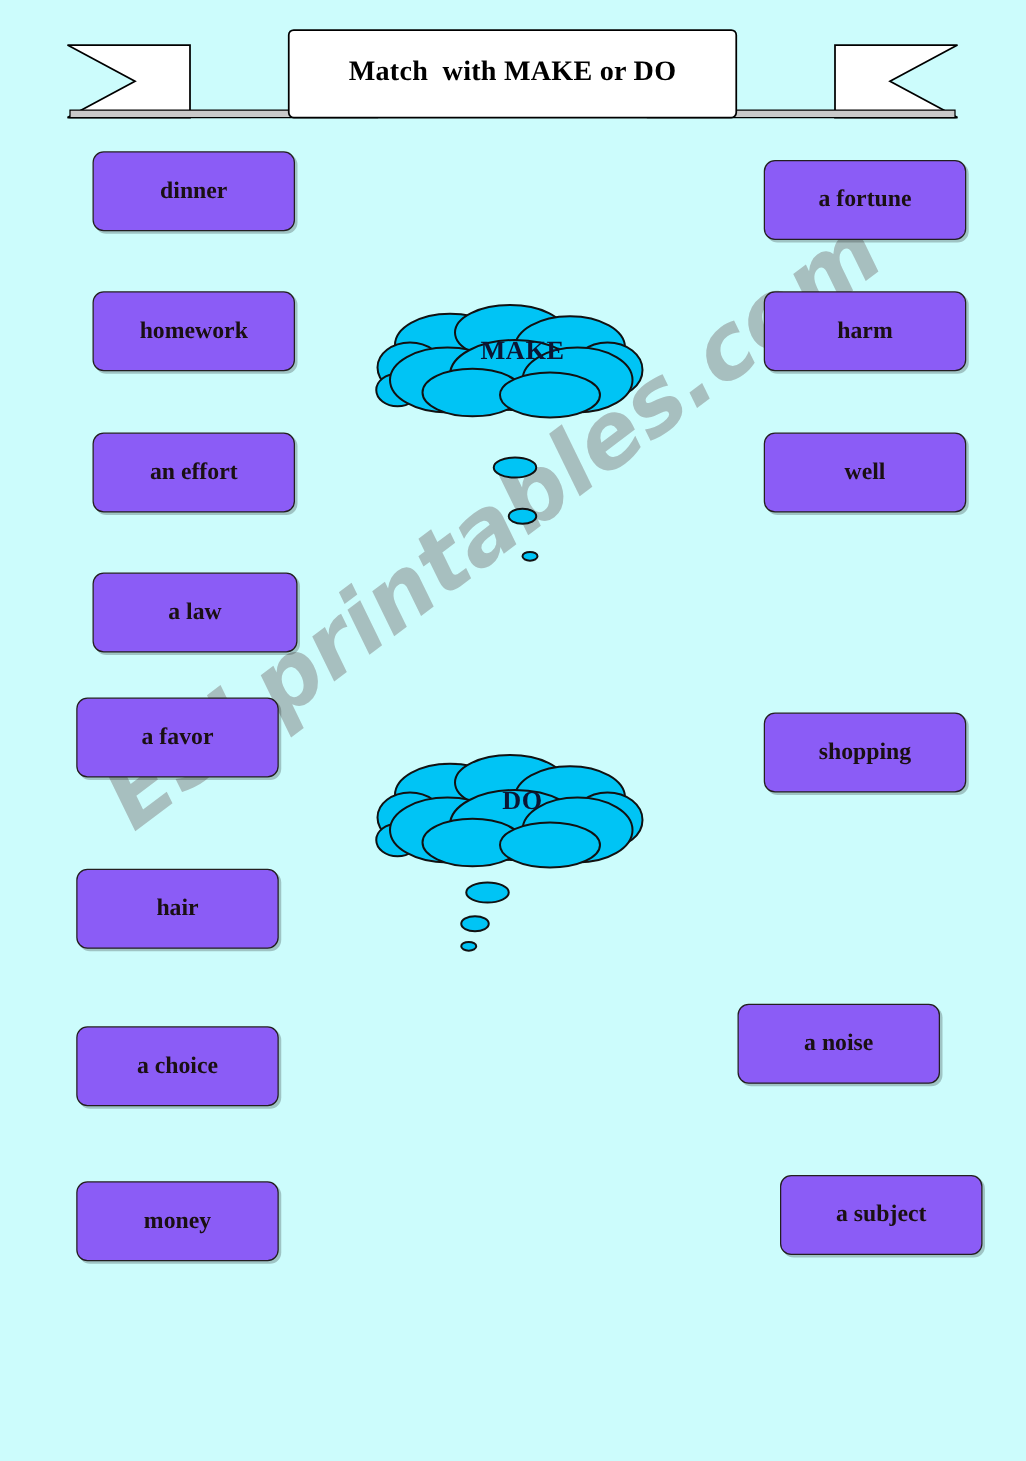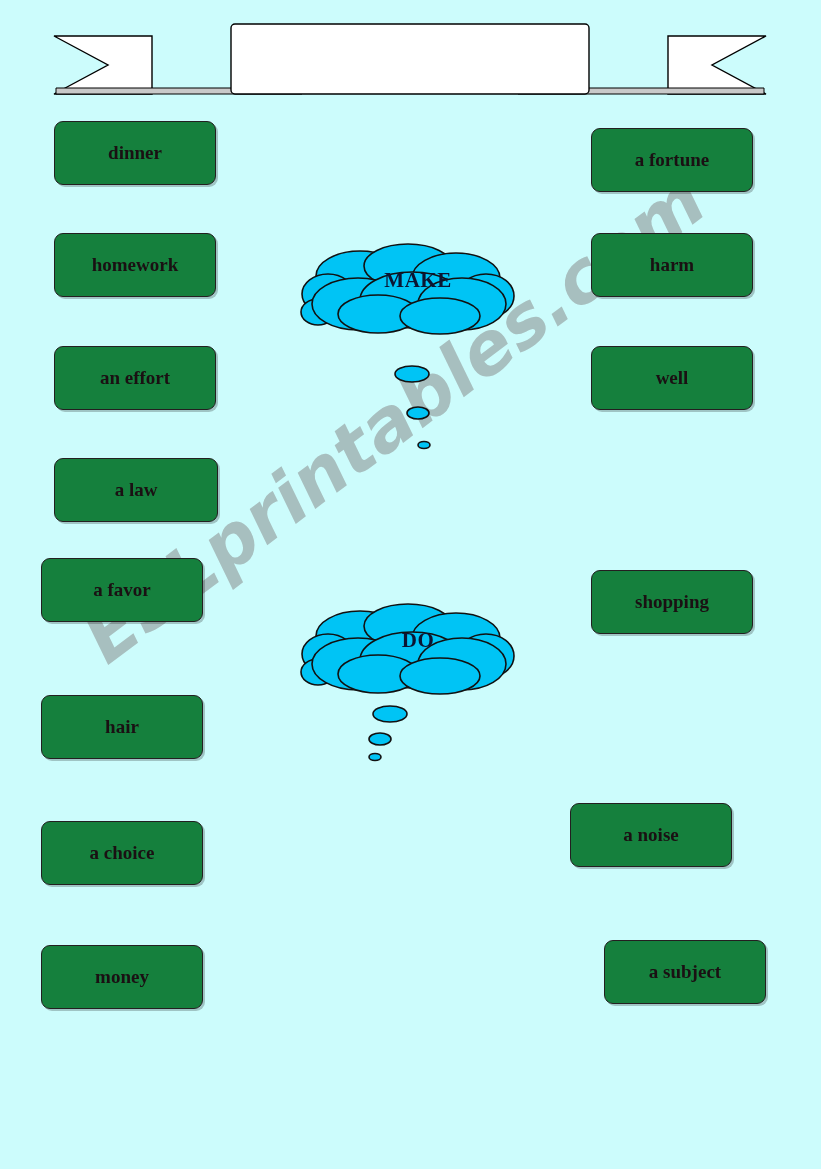--- a/index.html
+++ b/index.html
@@ -46,34 +46,35 @@
     font-size: 22.5px;
     color: #000000;
     letter-spacing: 0.2px;
     white-space: pre;
   }
 
   
   .card {
     position: absolute;
     box-sizing: border-box;
-    background: #15803d;
+    background: #8b5cf6;
     border: 1.4px solid #231f20;
     border-radius: 9px;
     display: flex;
     align-items: center;
     justify-content: center;
     text-align: center;
     font-family: "Liberation Serif", serif;
     font-weight: bold;
     font-size: 19px;
     color: #1a1013;
     line-height: 1.12;
     box-shadow: 2px 2px 0 rgba(0,0,0,0.22);
     padding: 0 6px;
+    margin-left: 20px;
   }
   .card span {
     display: block;
     white-space: pre-line;
   }
 
   
   .cloud {
     position: absolute;
   }
@@ -117,20 +118,21 @@
 
       <path d="M2,14 L100,14 L100,72 L2,72 L56,43 Z" fill="#ffffff" stroke="#000000" stroke-width="1.4" stroke-linejoin="miter"></path>
 
       <path d="M714,14 L616,14 L616,72 L714,72 L660,43 Z" fill="#ffffff" stroke="#000000" stroke-width="1.4" stroke-linejoin="miter"></path>
 
       <path d="M4,66 L250,66 L250,72 L4,72 Z" fill="#c9c9c9" stroke="#000000" stroke-width="1"></path>
       <path d="M466,66 L712,66 L712,72 L466,72 Z" fill="#c9c9c9" stroke="#000000" stroke-width="1"></path>
 
       <rect x="179" y="2" width="358" height="70" rx="4" ry="4" fill="#ffffff" stroke="#000000" stroke-width="1.4"></rect>
     </svg>
+    <div class="banner-title">Match  with MAKE or DO</div>
   </div>
 
   <div class="watermark">ESLprintables.com</div>
 
   <div class="cloud" style="left:300px; top:238px;">
     <svg width="220" height="215" viewBox="0 0 220 215">
       <g fill="#00c4f5" stroke="#111111" stroke-width="1.6">
         <ellipse cx="60" cy="38" rx="44" ry="25"></ellipse>
         <ellipse cx="108" cy="28" rx="44" ry="22"></ellipse>
         <ellipse cx="156" cy="40" rx="44" ry="25"></ellipse>

